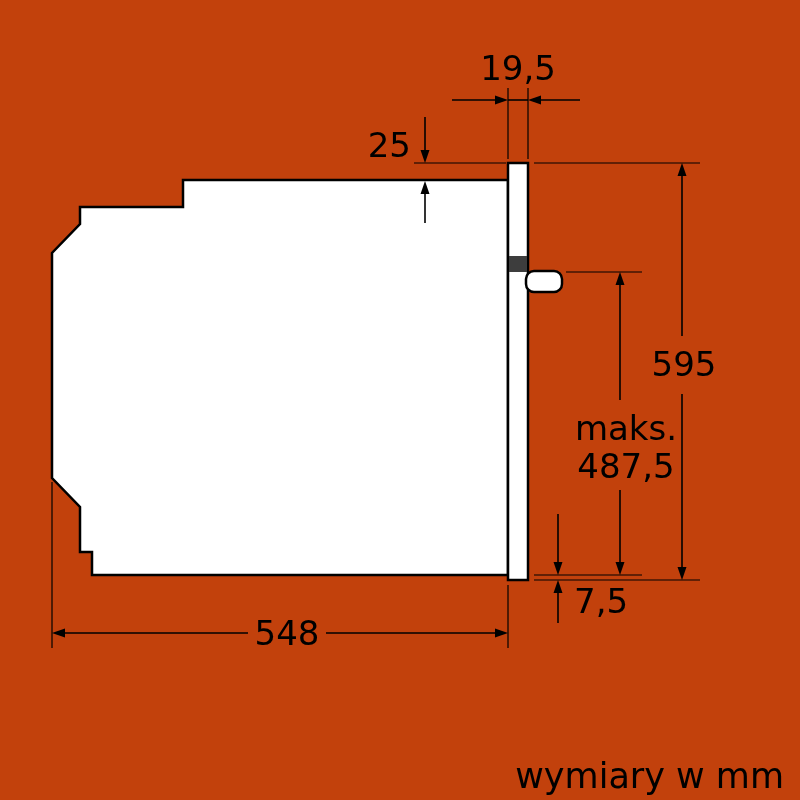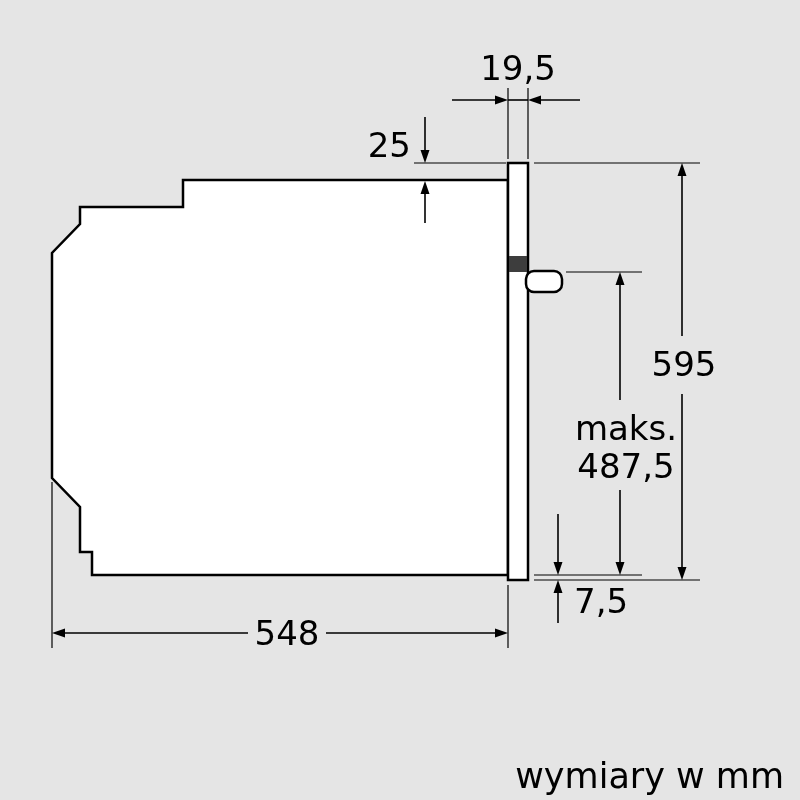--- a/index.html
+++ b/index.html
@@ -7,21 +7,21 @@
     padding: 0;
     background: #ffffff;
     width: 800px;
     height: 800px;
     font-family: "DejaVu Sans", sans-serif;
   }
   .stage {
     position: relative;
     width: 800px;
     height: 800px;
-    background: #e5e5e5;
+    background: #c2410c;
     overflow: hidden;
   }
   svg { display: block; }
   .outline {
     fill: #ffffff;
     stroke: #000000;
     stroke-width: 2.5;
     stroke-linejoin: miter;
   }
   .dim {

